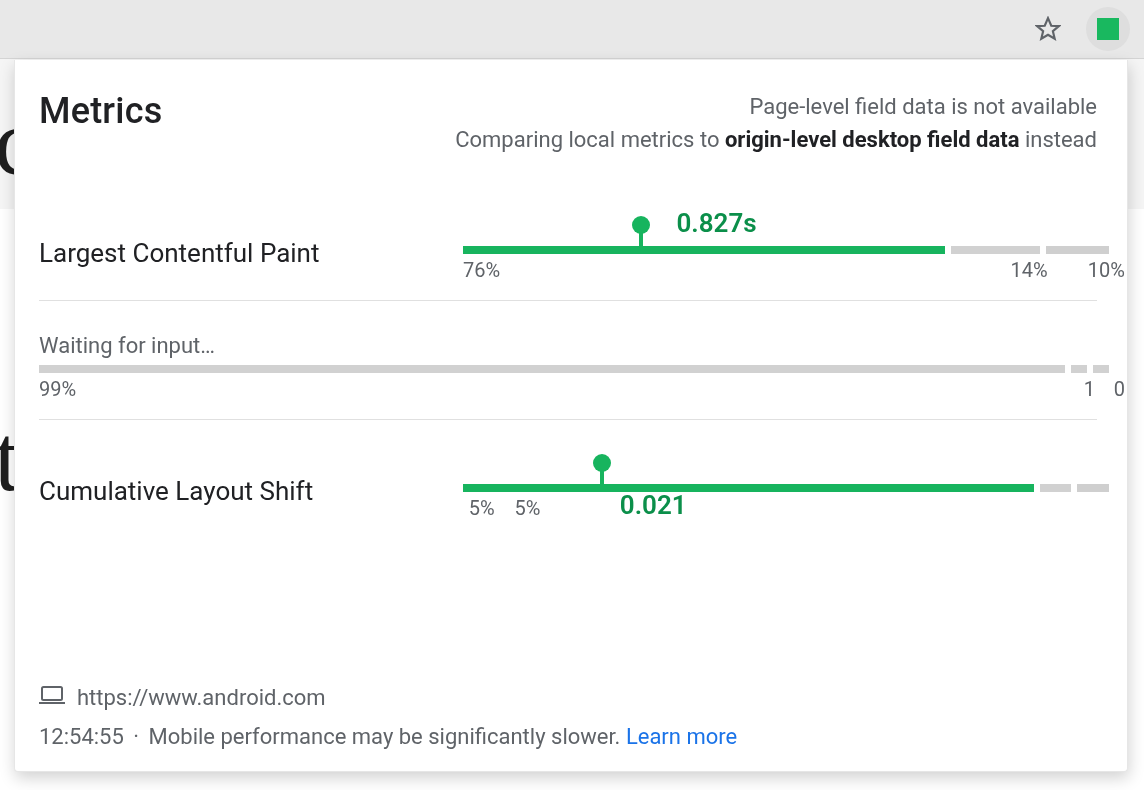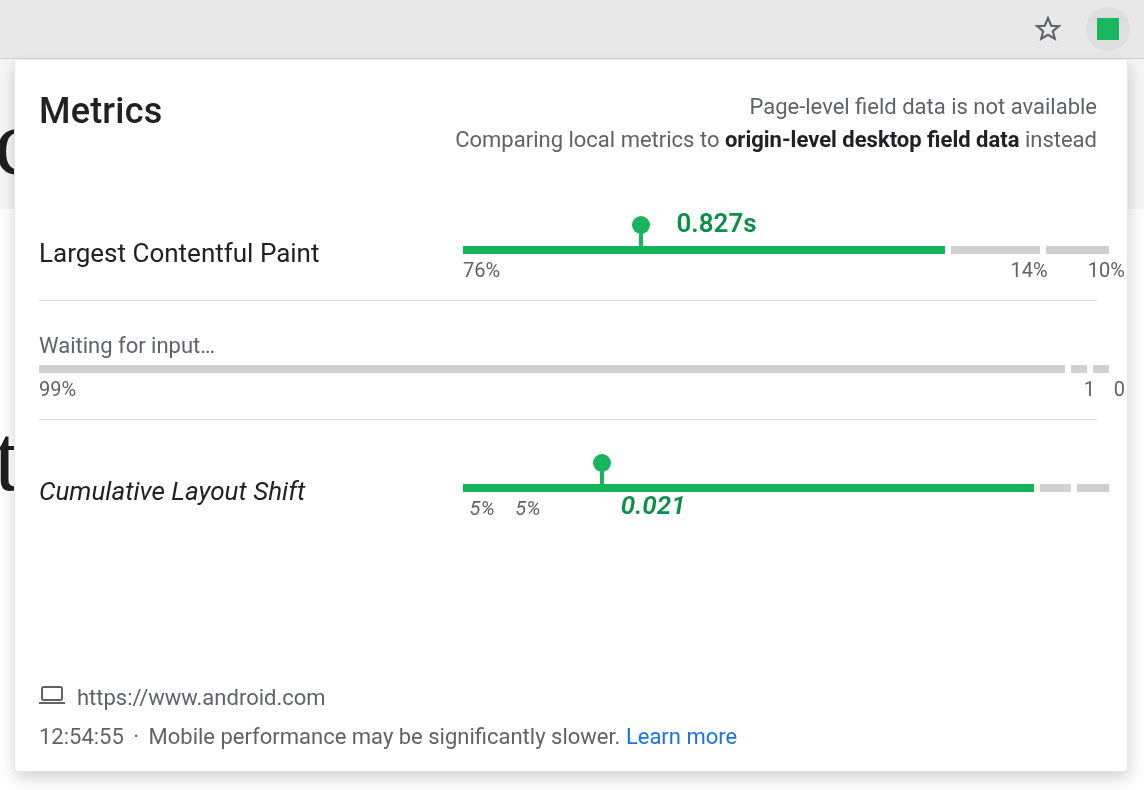--- a/index.html
+++ b/index.html
@@ -67,21 +67,21 @@
   .subtitle{text-align:right;color:var(--muted);font-size:22px;line-height:1.5;}
   .subtitle b{color:var(--fg);font-weight:700;}
 
   .metrics{margin-top:58px;}
   .metric{
     display:flex;align-items:flex-end;gap:24px;
     padding:32px 0;
     border-bottom:1px solid var(--divider);
   }
   .metric:first-child{padding-top:0;}
-  .metric:last-child{border-bottom:none;font-style:italic;}
+  .metric:last-child{border-bottom:none;}
   .mname{flex:0 0 400px;font-size:26px;color:var(--fg);}
   .mbody{flex:1;min-width:0;}
 
   .bar-wrap{position:relative;height:54px;}
   .value{
     position:absolute;top:-6px;font-size:26px;font-weight:600;color:#0b8f4a;
     transform:translateX(-50%);
     white-space:nowrap;
   }
   .bars{

